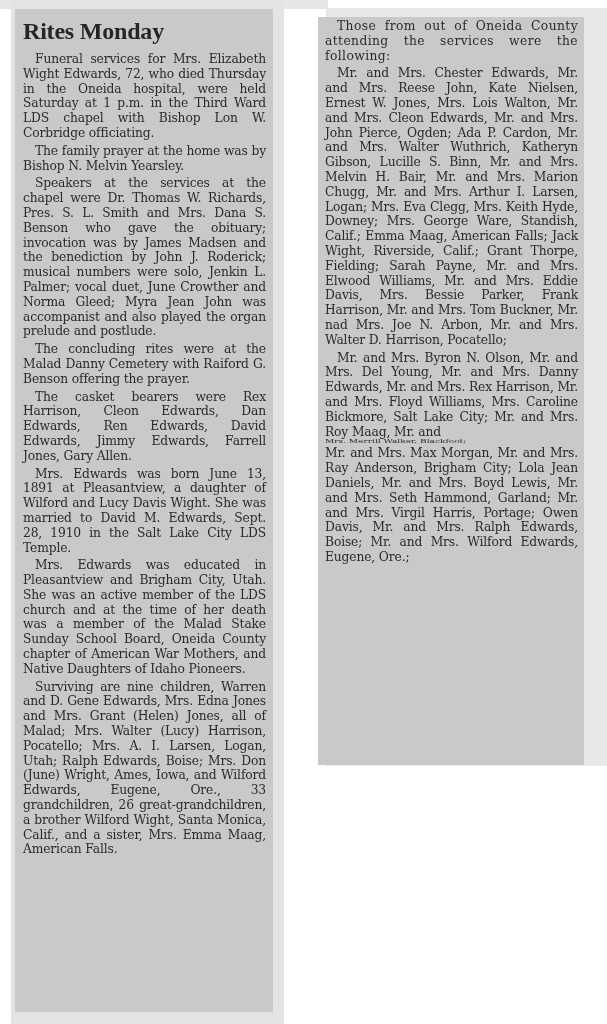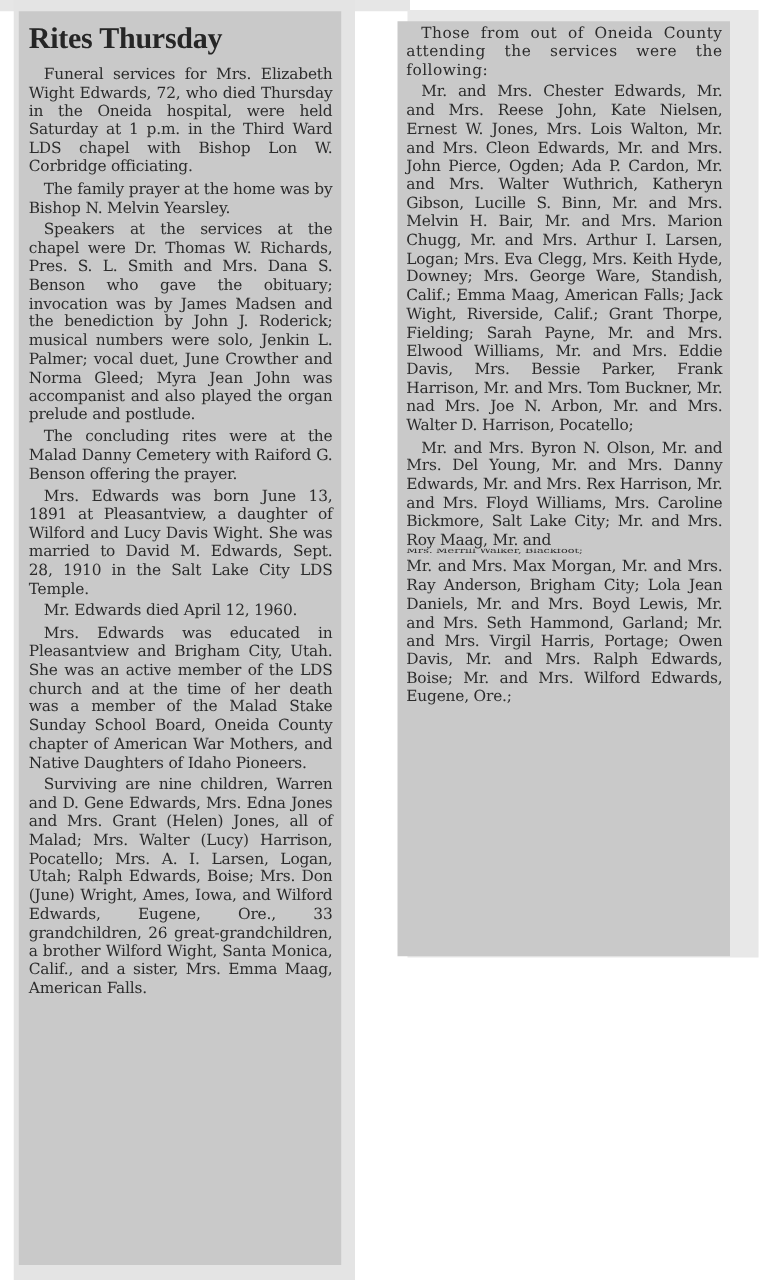--- a/index.html
+++ b/index.html
@@ -20,28 +20,28 @@
 </style>
 </head>
 <body>
 
 <div class="top-strip"></div>
 <div class="left-scan"></div>
 <div class="right-scan"></div>
 
 <div class="clip left-clip">
   <div class="headline">
-    <div>Rites Thursday</div>
+    <div>Rites Monday</div>
   </div>
   <p class="para">Funeral services for Mrs. Elizabeth Wight Edwards, 72, who died Thursday in the Oneida hospital, were held Saturday at 1 p.m. in the Third Ward LDS chapel with Bishop Lon W. Corbridge officiating.</p>
   <p class="para">The family prayer at the home was by Bishop N. Melvin Yearsley.</p>
   <p class="para">Speakers at the services at the chapel were Dr. Thomas W. Richards, Pres. S. L. Smith and Mrs. Dana S. Benson who gave the obituary; invocation was by James Madsen and the benediction by John J. Roderick; musical numbers were solo, Jenkin L. Palmer; vocal duet, June Crowther and Norma Gleed; Myra Jean John was accompanist and also played the organ prelude and postlude.</p>
   <p class="para">The concluding rites were at the Malad Danny Cemetery with Raiford G. Benson offering the prayer.</p>
+  <p class="para">The casket bearers were Rex Harrison, Cleon Edwards, Dan Edwards, Ren Edwards, David Edwards, Jimmy Edwards, Farrell Jones, Gary Allen.</p>
   <p class="para">Mrs. Edwards was born June 13, 1891 at Pleasantview, a daughter of Wilford and Lucy Davis Wight. She was married to David M. Edwards, Sept. 28, 1910 in the Salt Lake City LDS Temple.</p>
-  <p class="para">Mr. Edwards died April 12, 1960.</p>
   <p class="para">Mrs. Edwards was educated in Pleasantview and Brigham City, Utah. She was an active member of the LDS church and at the time of her death was a member of the Malad Stake Sunday School Board, Oneida County chapter of American War Mothers, and Native Daughters of Idaho Pioneers.</p>
   <p class="para">Surviving are nine children, Warren and D. Gene Edwards, Mrs. Edna Jones and Mrs. Grant (Helen) Jones, all of Malad; Mrs. Walter (Lucy) Harrison, Pocatello; Mrs. A. I. Larsen, Logan, Utah; Ralph Edwards, Boise; Mrs. Don (June) Wright, Ames, Iowa, and Wilford Edwards, Eugene, Ore., 33 grandchildren, 26 great-grandchildren, a brother Wilford Wight, Santa Monica, Calif., and a sister, Mrs. Emma Maag, American Falls.</p>
 </div>
 
 <div class="clip right-clip">
   <p class="para small">Those from out of Oneida County attending the services were the following:</p>
   <p class="para">Mr. and Mrs. Chester Edwards, Mr. and Mrs. Reese John, Kate Nielsen, Ernest W. Jones, Mrs. Lois Walton, Mr. and Mrs. Cleon Edwards, Mr. and Mrs. John Pierce, Ogden; Ada P. Cardon, Mr. and Mrs. Walter Wuthrich, Katheryn Gibson, Lucille S. Binn, Mr. and Mrs. Melvin H. Bair, Mr. and Mrs. Marion Chugg, Mr. and Mrs. Arthur I. Larsen, Logan; Mrs. Eva Clegg, Mrs. Keith Hyde, Downey; Mrs. George Ware, Standish, Calif.; Emma Maag, American Falls; Jack Wight, Riverside, Calif.; Grant Thorpe, Fielding; Sarah Payne, Mr. and Mrs. Elwood Williams, Mr. and Mrs. Eddie Davis, Mrs. Bessie Parker, Frank Harrison, Mr. and Mrs. Tom Buckner, Mr. nad Mrs. Joe N. Arbon, Mr. and Mrs. Walter D. Harrison, Pocatello;</p>
   <p class="para" style="margin-bottom:0">Mr. and Mrs. Byron N. Olson, Mr. and Mrs. Del Young, Mr. and Mrs. Danny Edwards, Mr. and Mrs. Rex Harrison, Mr. and Mrs. Floyd Williams, Mrs. Caroline Bickmore, Salt Lake City; Mr. and Mrs. Roy Maag, Mr. and</p>
   <span class="squeezed">Mrs. Merrill Walker, Blackfoot;</span>
   <p class="para noindent">Mr. and Mrs. Max Morgan, Mr. and Mrs. Ray Anderson, Brigham City; Lola Jean Daniels, Mr. and Mrs. Boyd Lewis, Mr. and Mrs. Seth Hammond, Garland; Mr. and Mrs. Virgil Harris, Portage; Owen Davis, Mr. and Mrs. Ralph Edwards, Boise; Mr. and Mrs. Wilford Edwards, Eugene, Ore.;</p>

